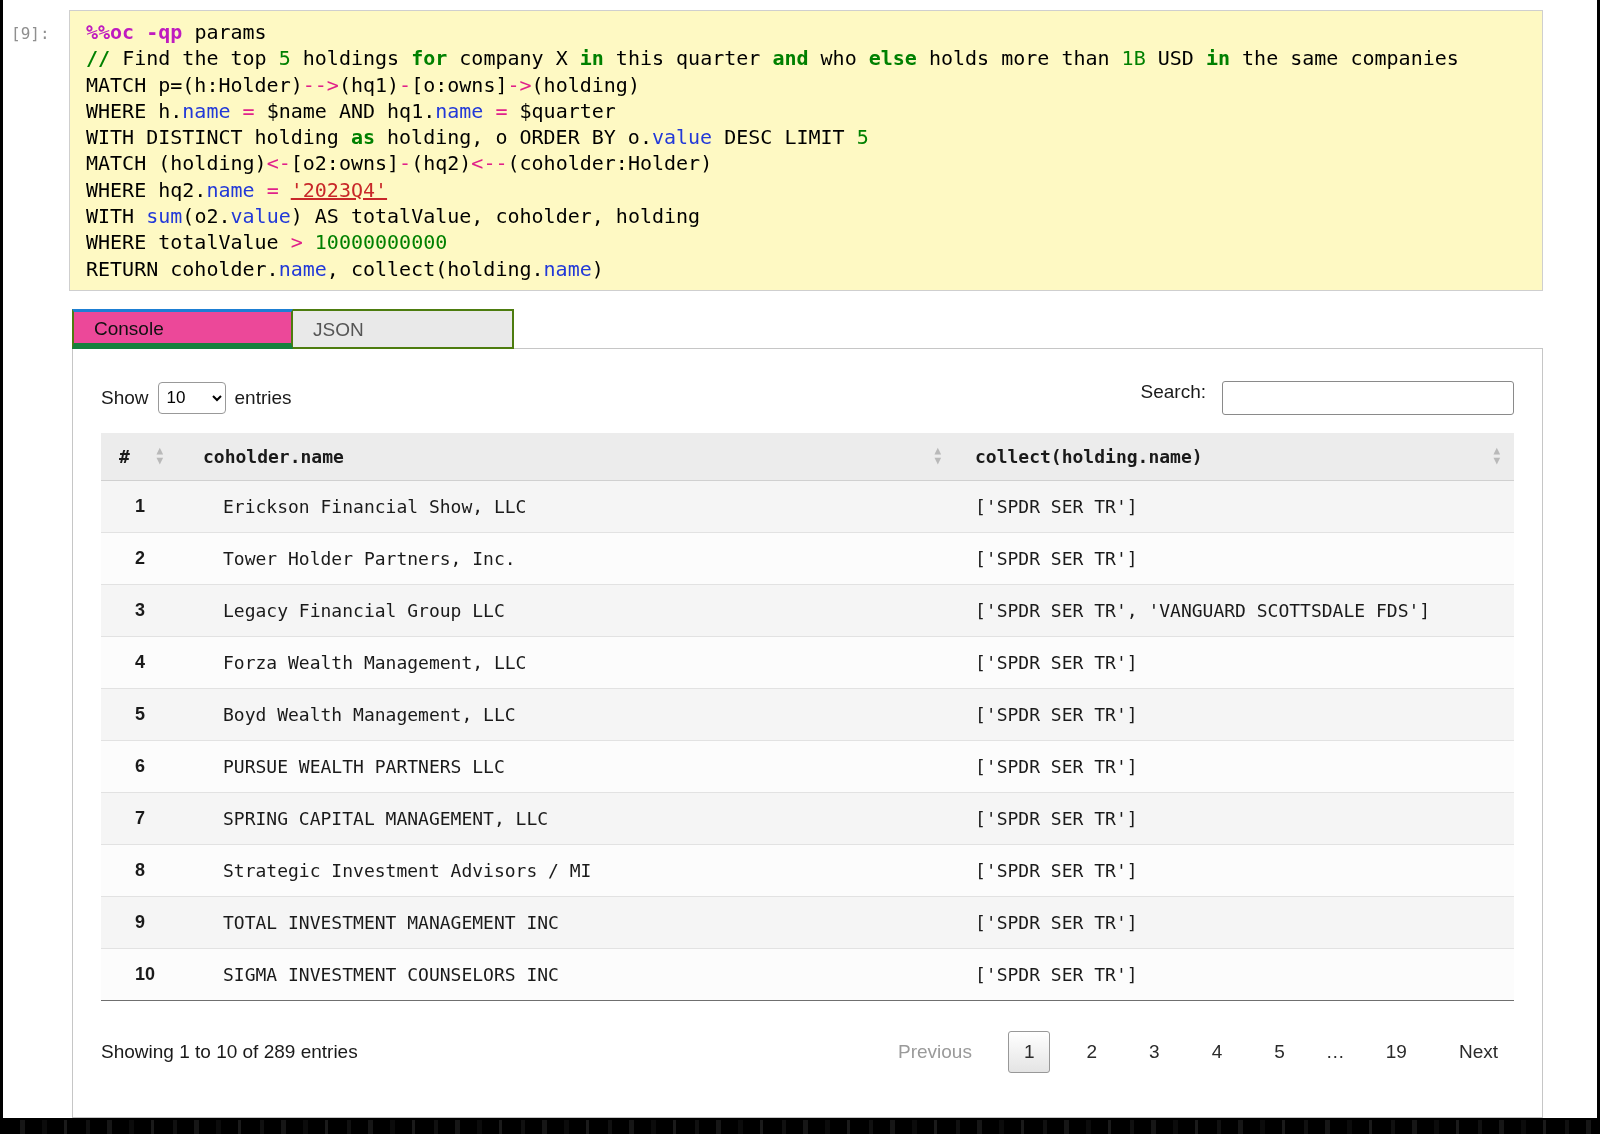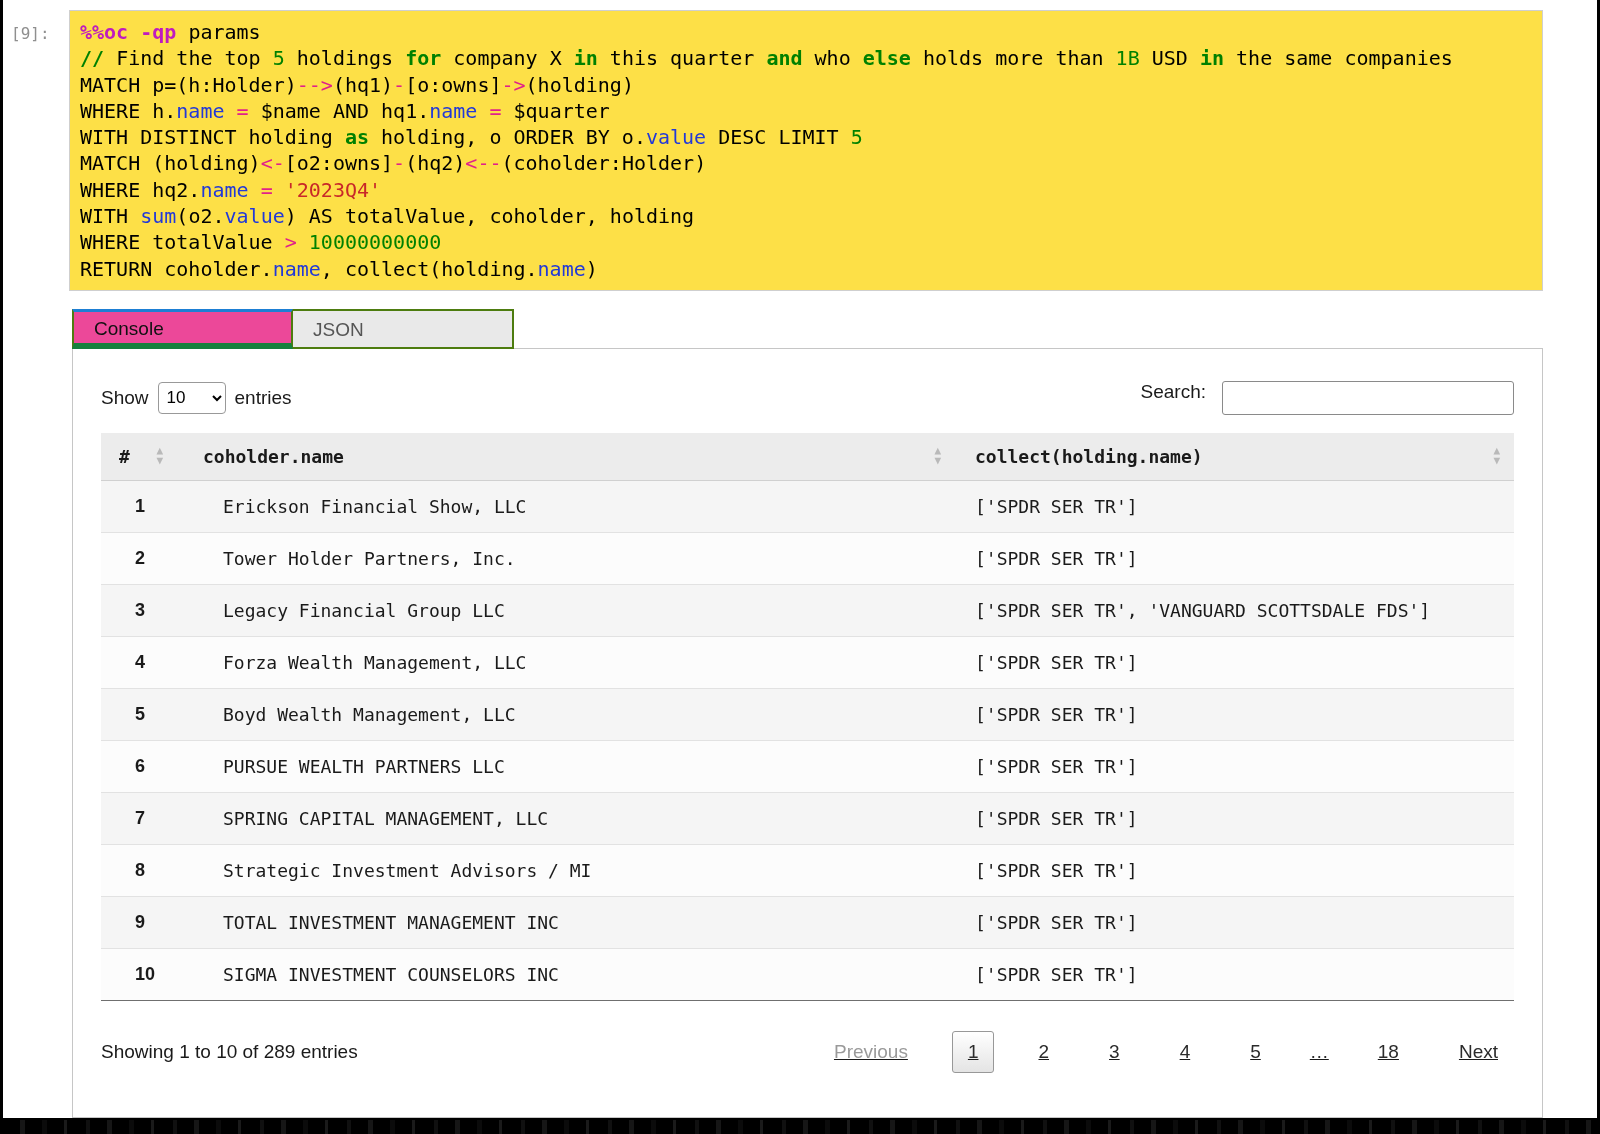--- a/index.html
+++ b/index.html
@@ -14,31 +14,31 @@
     display:flex; flex-direction:column;
   }
 
   
   .cell-row { display:flex; align-items:flex-start; padding:10px 54px 0 8px; }
   .prompt {
     flex:0 0 46px; margin-right:12px; padding-top:14px;
     font-family:"DejaVu Sans Mono", monospace; font-size:16px; color:#8f8f8f;
   }
   .code-box {
-    flex:1; background:#fde047; border:1px solid #cfcfcf;
-    padding:8px 10px; white-space:pre; overflow:hidden;
+    flex:1; background:#fef9c3; border:1px solid #cfcfcf;
+    padding:8px 16px; white-space:pre; overflow:hidden;
     font-family:"DejaVu Sans Mono", monospace; font-size:20px; line-height:26.3px;
   }
   .code-line { white-space:pre; }
   .tk-pl { color:#000000; }
   .tk-kw { color:#008000; font-weight:bold; }
   .tk-nb { color:#008000; }
   .tk-op { color:#e0218a; }
   .tk-pr { color:#2239d8; }
-  .tk-st { color:#c82829; }
+  .tk-st { color:#c82829;text-decoration:underline; }
   .tk-mg { color:#bf1bbf; font-weight:bold; }
   .tk-fn { color:#2239d8; }
 
   
   .output-wrap { margin:18px 54px 0 69px; }
   .tab-bar { display:flex; position:relative; z-index:2; }
   .tab {
     width:221px; height:40px; line-height:37px; padding-left:20px;
     font-size:19px; color:#555; background:#e9e9e9;
     border:2px solid #4d7c0f; margin-bottom:-1px; cursor:pointer;
@@ -88,21 +88,21 @@
   .col1 { width:768px; }
   th.col0 { padding-left:18px; }
   td.col0 { padding-left:34px; }
   th.col1 { padding-left:16px; }
   td.col1 { padding-left:36px; }
   th.col2, td.col2 { padding-left:20px; }
   td.num { font-family:"Liberation Sans", sans-serif; font-weight:bold; font-size:18px; }
 
   
   .dt-footer { display:flex; align-items:center; justify-content:space-between; margin-top:30px; font-size:19px; }
-  .paginate { display:flex; align-items:center; gap:28px;text-decoration:underline; }
+  .paginate { display:flex; align-items:center; gap:20px; }
   .pg { padding:9px 15px; color:#2b2b2b; cursor:pointer; border:1px solid transparent; border-radius:3px; }
   .pg.disabled { color:#9a9a9a; cursor:default; }
   .pg.current {
     border:1px solid #989898;
     background:linear-gradient(to bottom, #ffffff 0%, #e4e4e4 100%);
   }
   .pg.ellipsis { cursor:default; padding:9px 4px; }
 
   
   .glitch-bar {
@@ -217,21 +217,21 @@
       <div class="dt-footer">
         <div>Showing 1 to 10 of 289 entries</div>
         <div class="paginate">
             <span class="pg disabled">Previous</span>
             <span class="pg current">1</span>
             <span class="pg normal">2</span>
             <span class="pg normal">3</span>
             <span class="pg normal">4</span>
             <span class="pg normal">5</span>
             <span class="pg ellipsis">…</span>
-            <span class="pg normal">18</span>
+            <span class="pg normal">19</span>
             <span class="pg normal">Next</span>
           </div>
       </div>
 
     </div>
   </div>
 
   <div class="glitch-bar"></div>
 
 </div>

